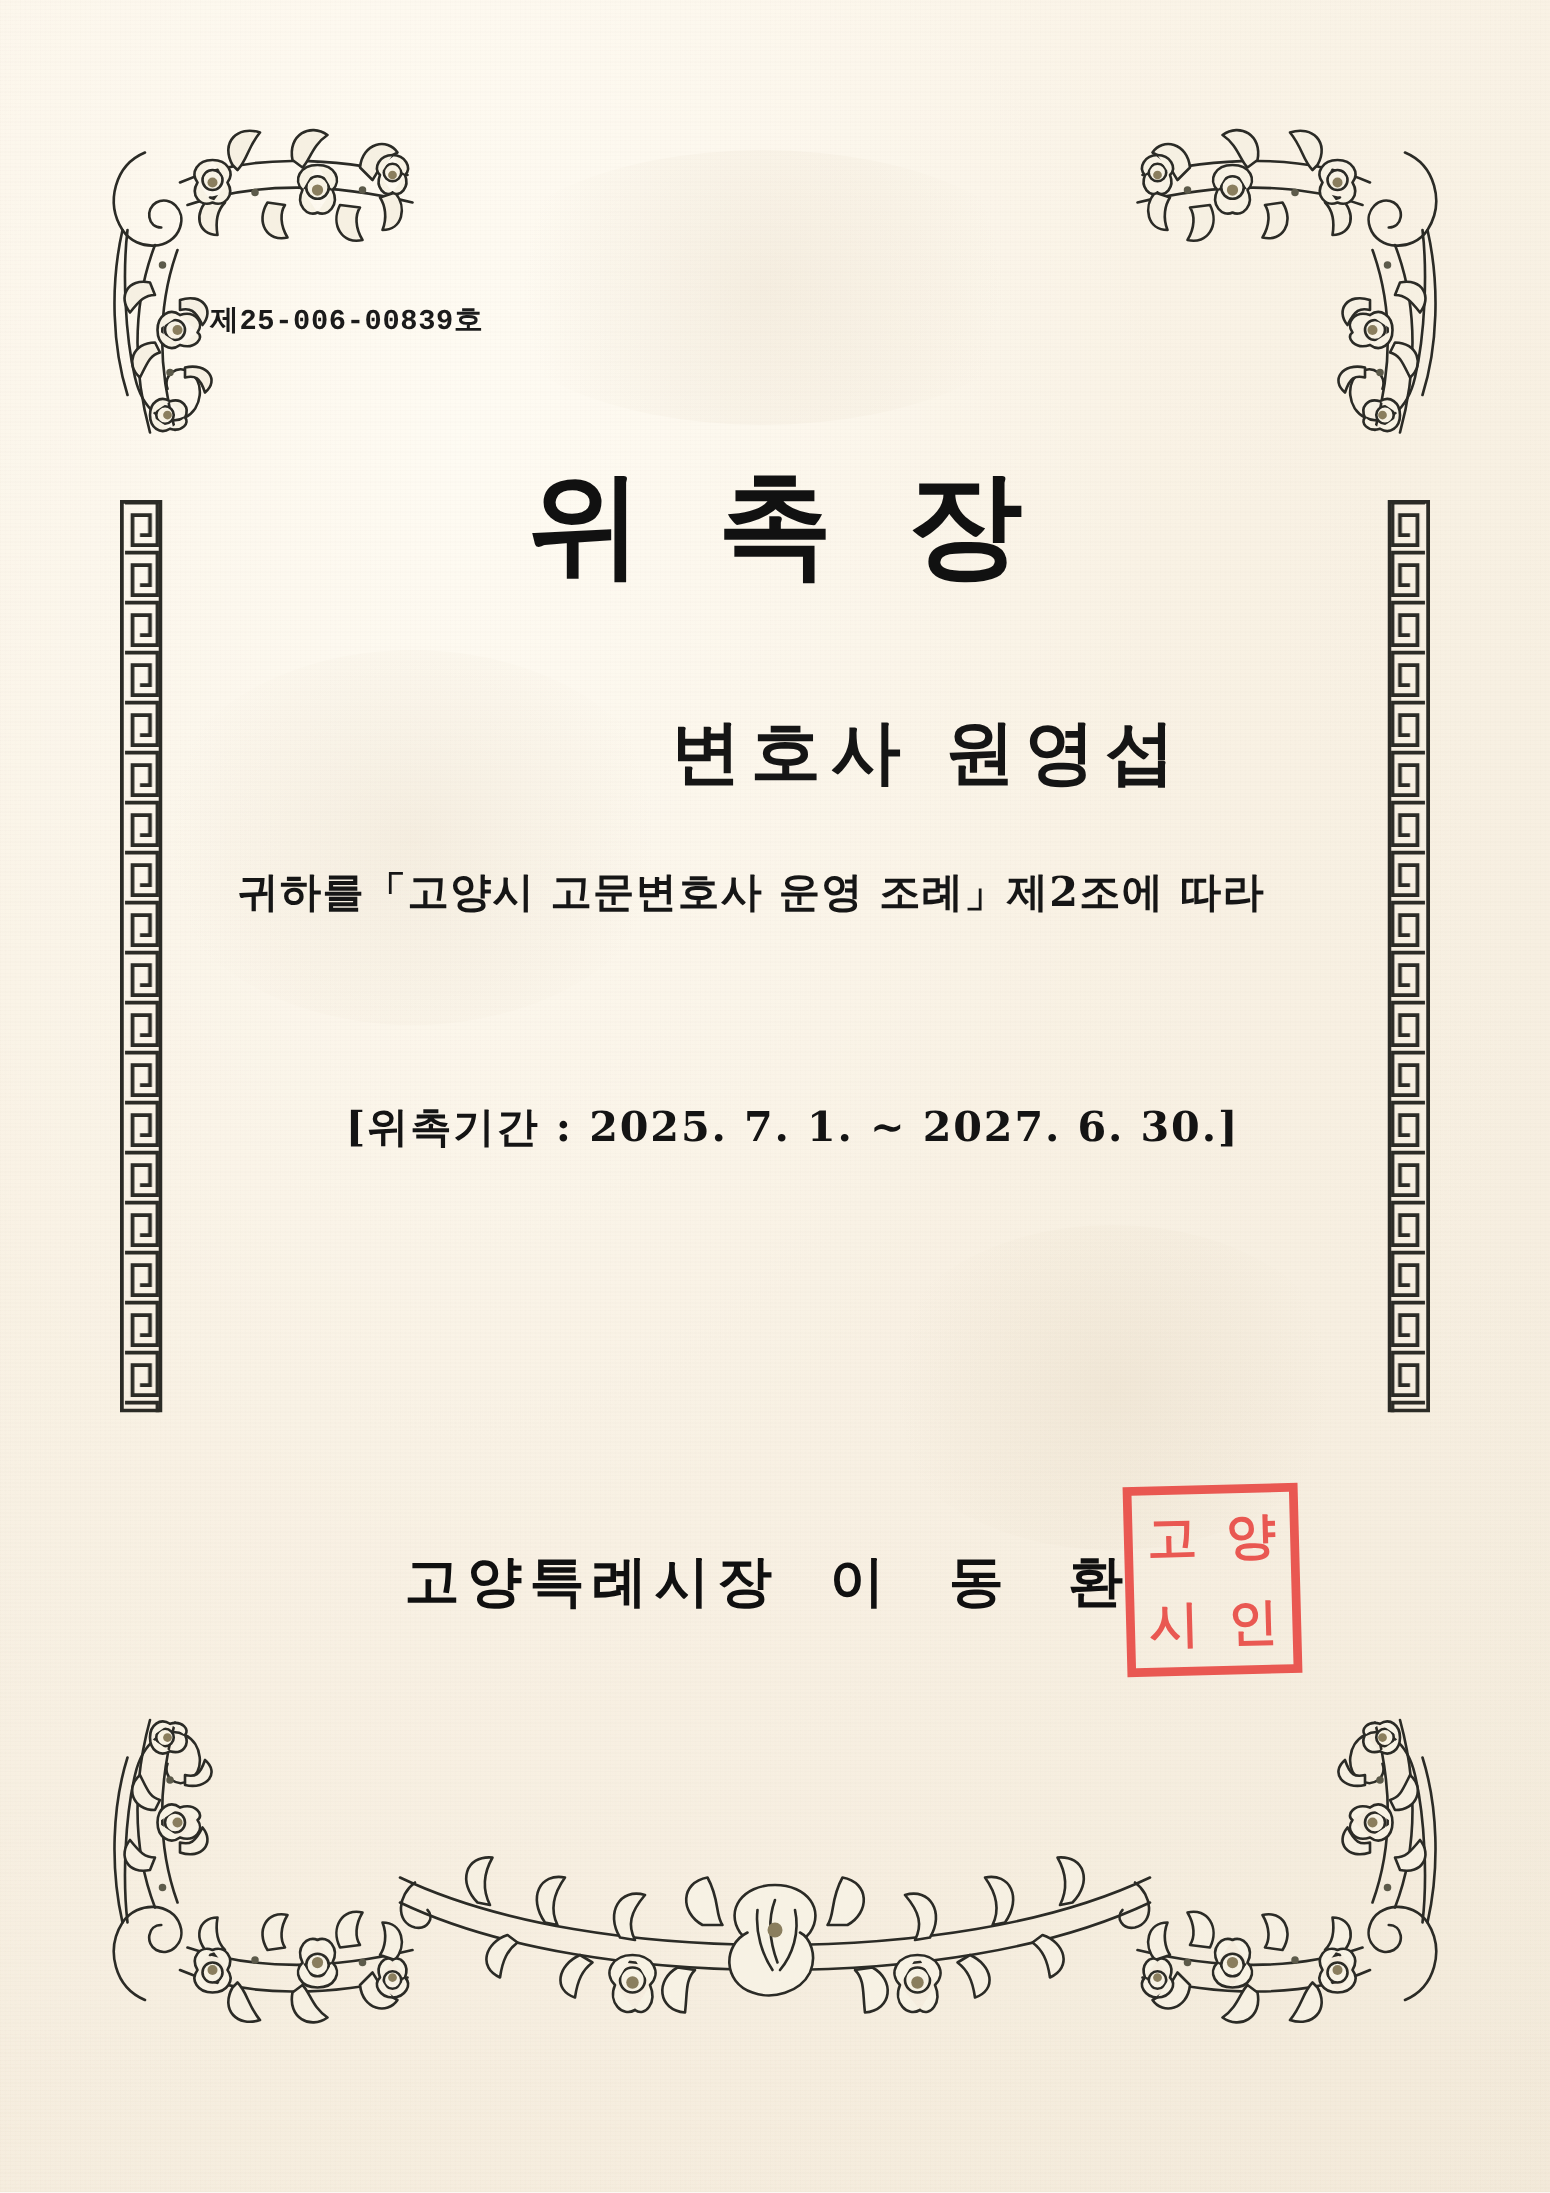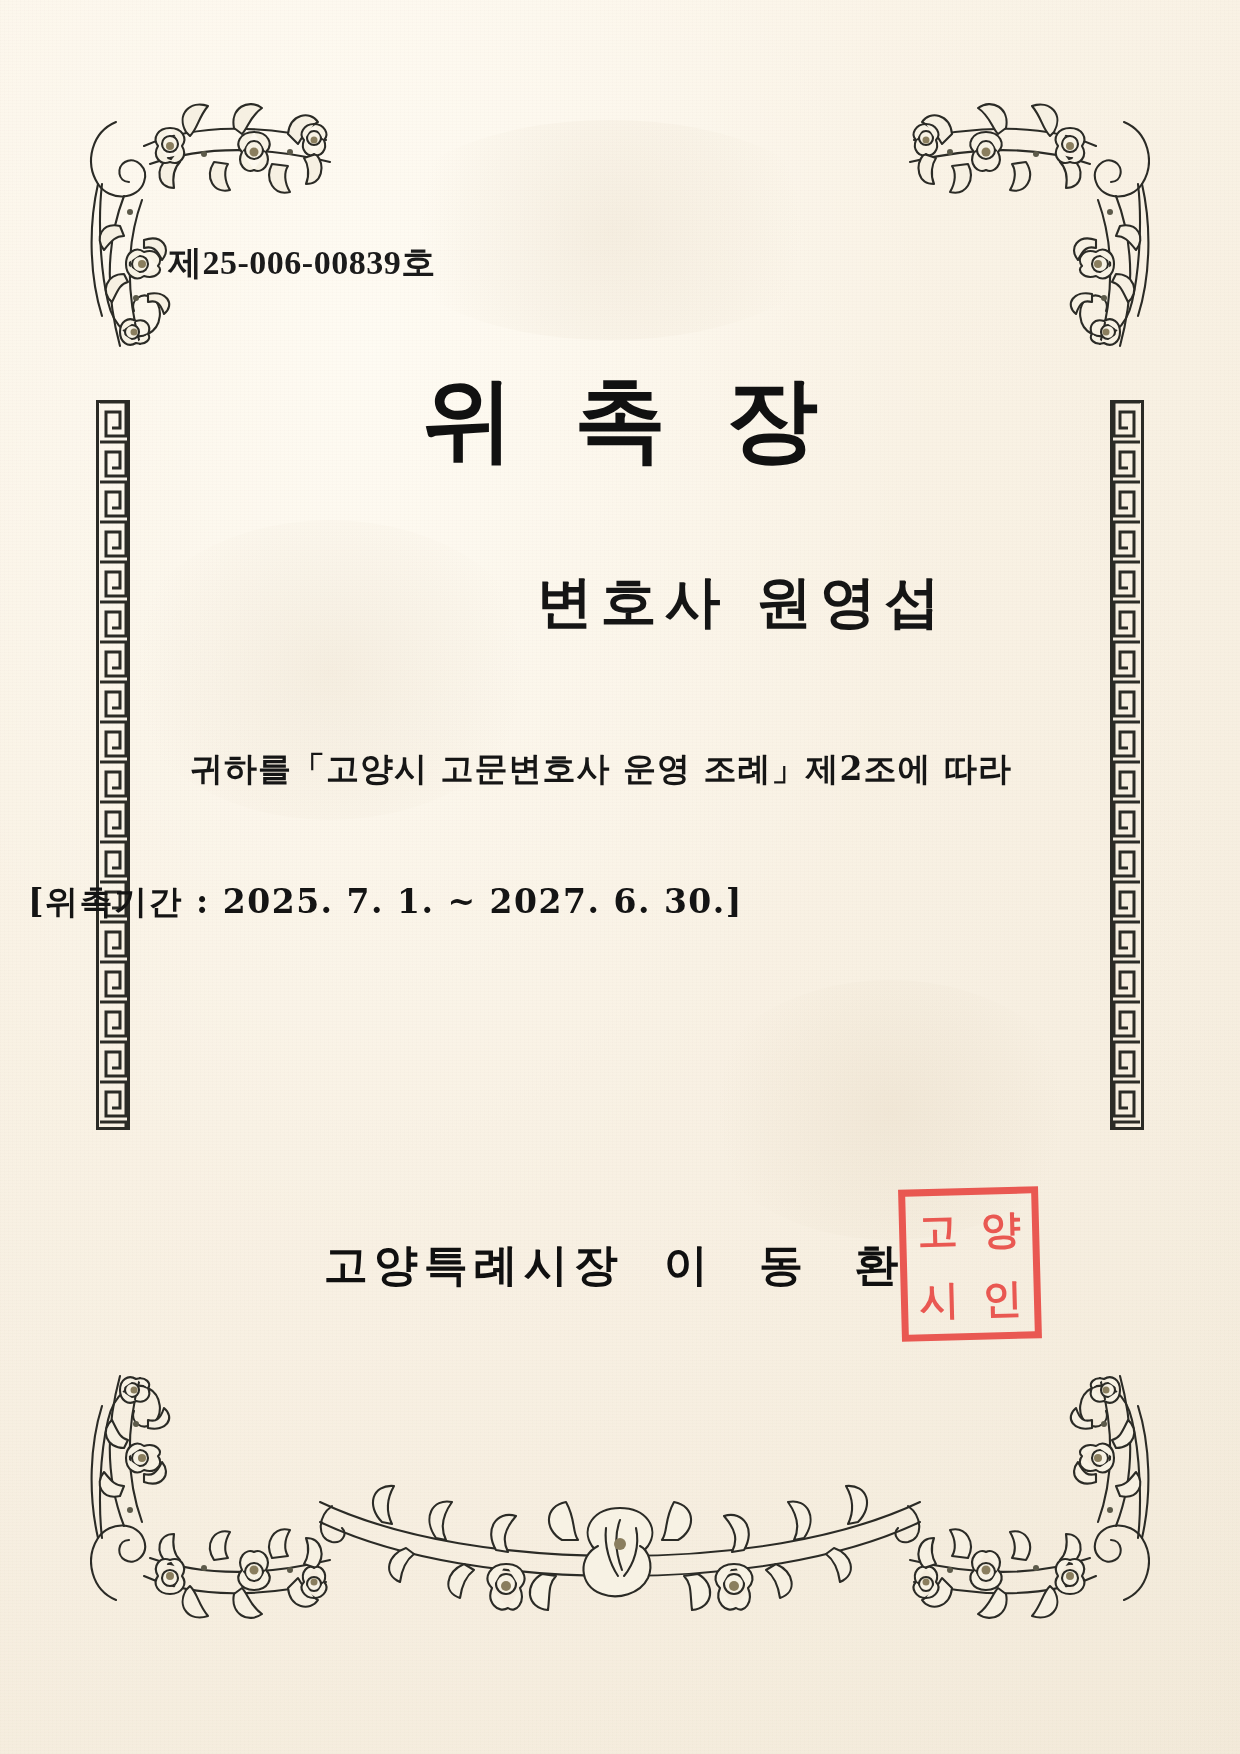--- a/index.html
+++ b/index.html
@@ -73,24 +73,24 @@
   }
   .rail-left  { left: 96px; }
   .rail-right { right: 96px; }
   .rail svg { width: 100%; height: 100%; display:block; }
 
   
   .doc-no {
     position: absolute;
     left: 168px;
     top: 240px;
-    font-size: 34px;
+    font-size: 23px;
     letter-spacing: 0.5px;
     color: #1b1b1b;
-    font-family: Liberation Serif, serif;
+    font-family: Liberation Mono, monospace;
     font-weight: 600;
     white-space: nowrap;
   }
 
   .slogan {
     position: absolute;
     left: 640px;
     top: 244px;
     font-size: 27px;
     font-weight: 700;
@@ -123,35 +123,35 @@
     color: #151515;
     letter-spacing: 8px;
     white-space: nowrap;
     font-family: "DejaVu Serif", serif;
   }
 
   .body-text {
     position: absolute;
     left: 160px;
     right: 160px;
-    top: 740px;
+    top: 685px;
     font-size: 33px;
     line-height: 1.75;
     color: #161616;
     font-family: "DejaVu Serif", serif;
     font-weight: 600;
   }
   .body-text .line1 { text-indent: 30px; letter-spacing: 1px; }
   .body-text .line2 { letter-spacing: 1px; }
 
   .period {
     position: absolute;
     left: 0; right: 0;
     top: 880px;
-    text-align: left;
+    text-align: center;
     font-size: 33px;
     letter-spacing: 1.5px;
     color: #141414;
     font-family: "DejaVu Serif", serif;
     font-weight: 600;
     padding-left: 28px;
   }
 
   .date {
     position: absolute;

